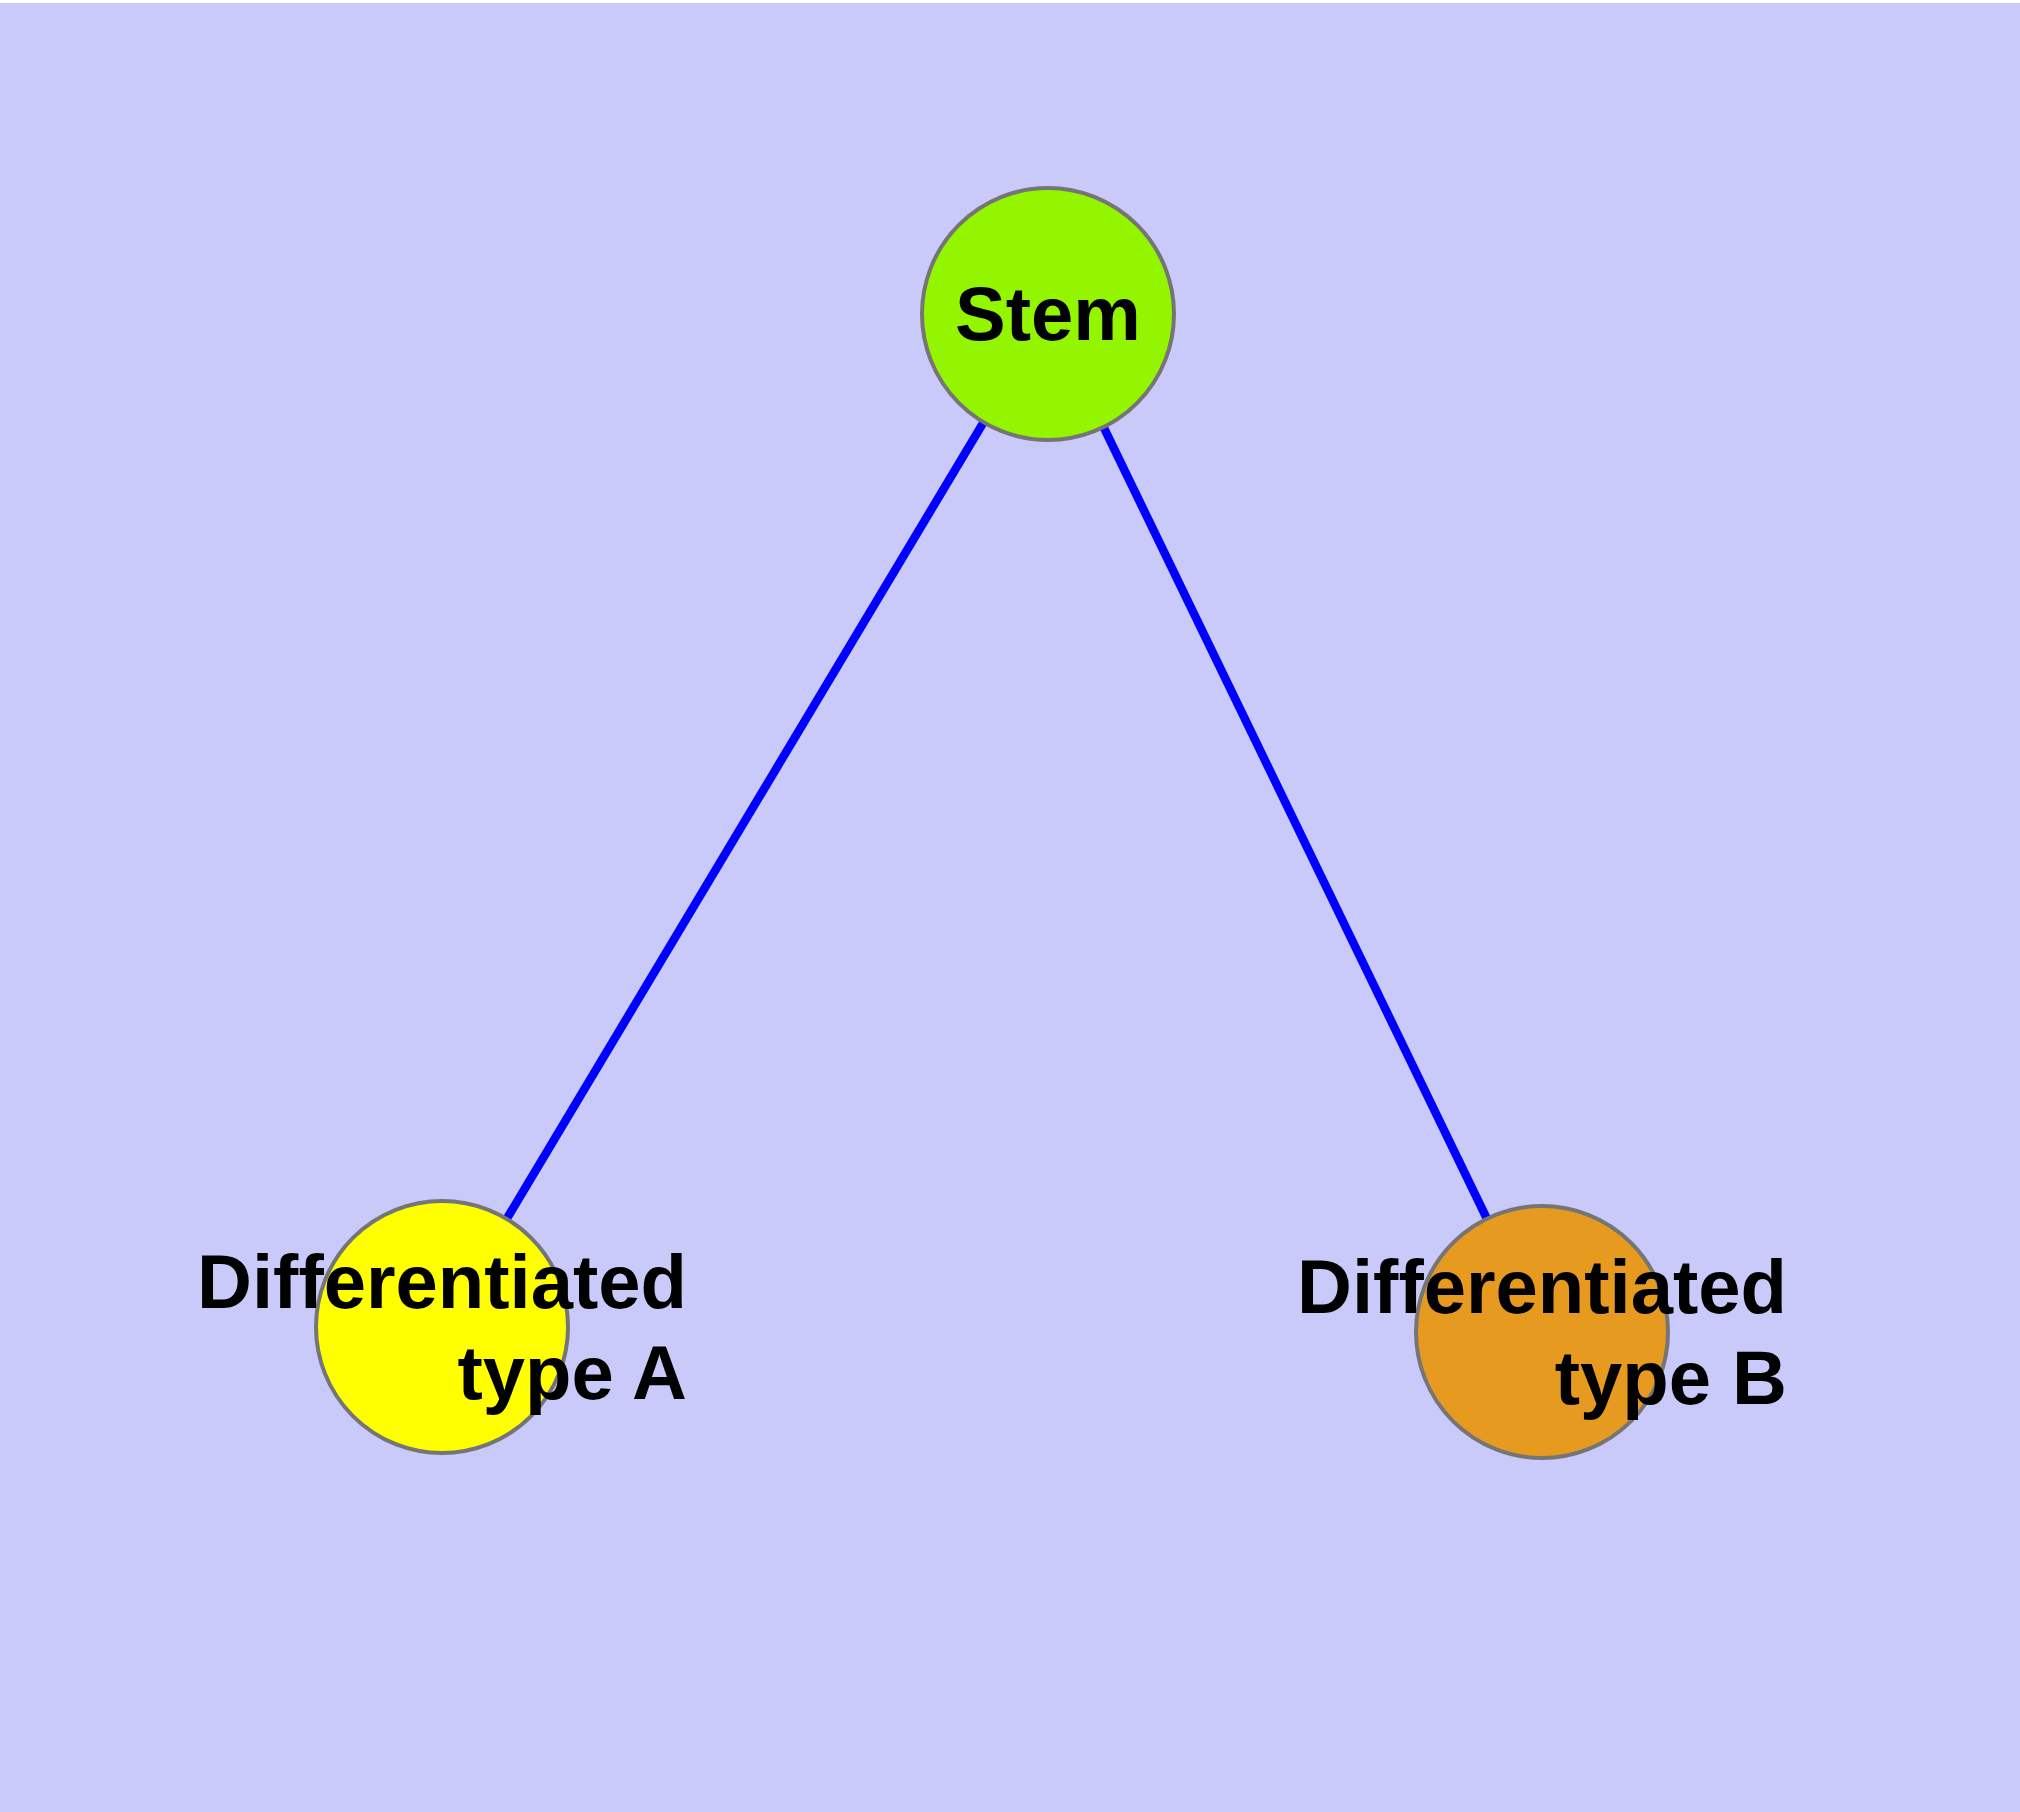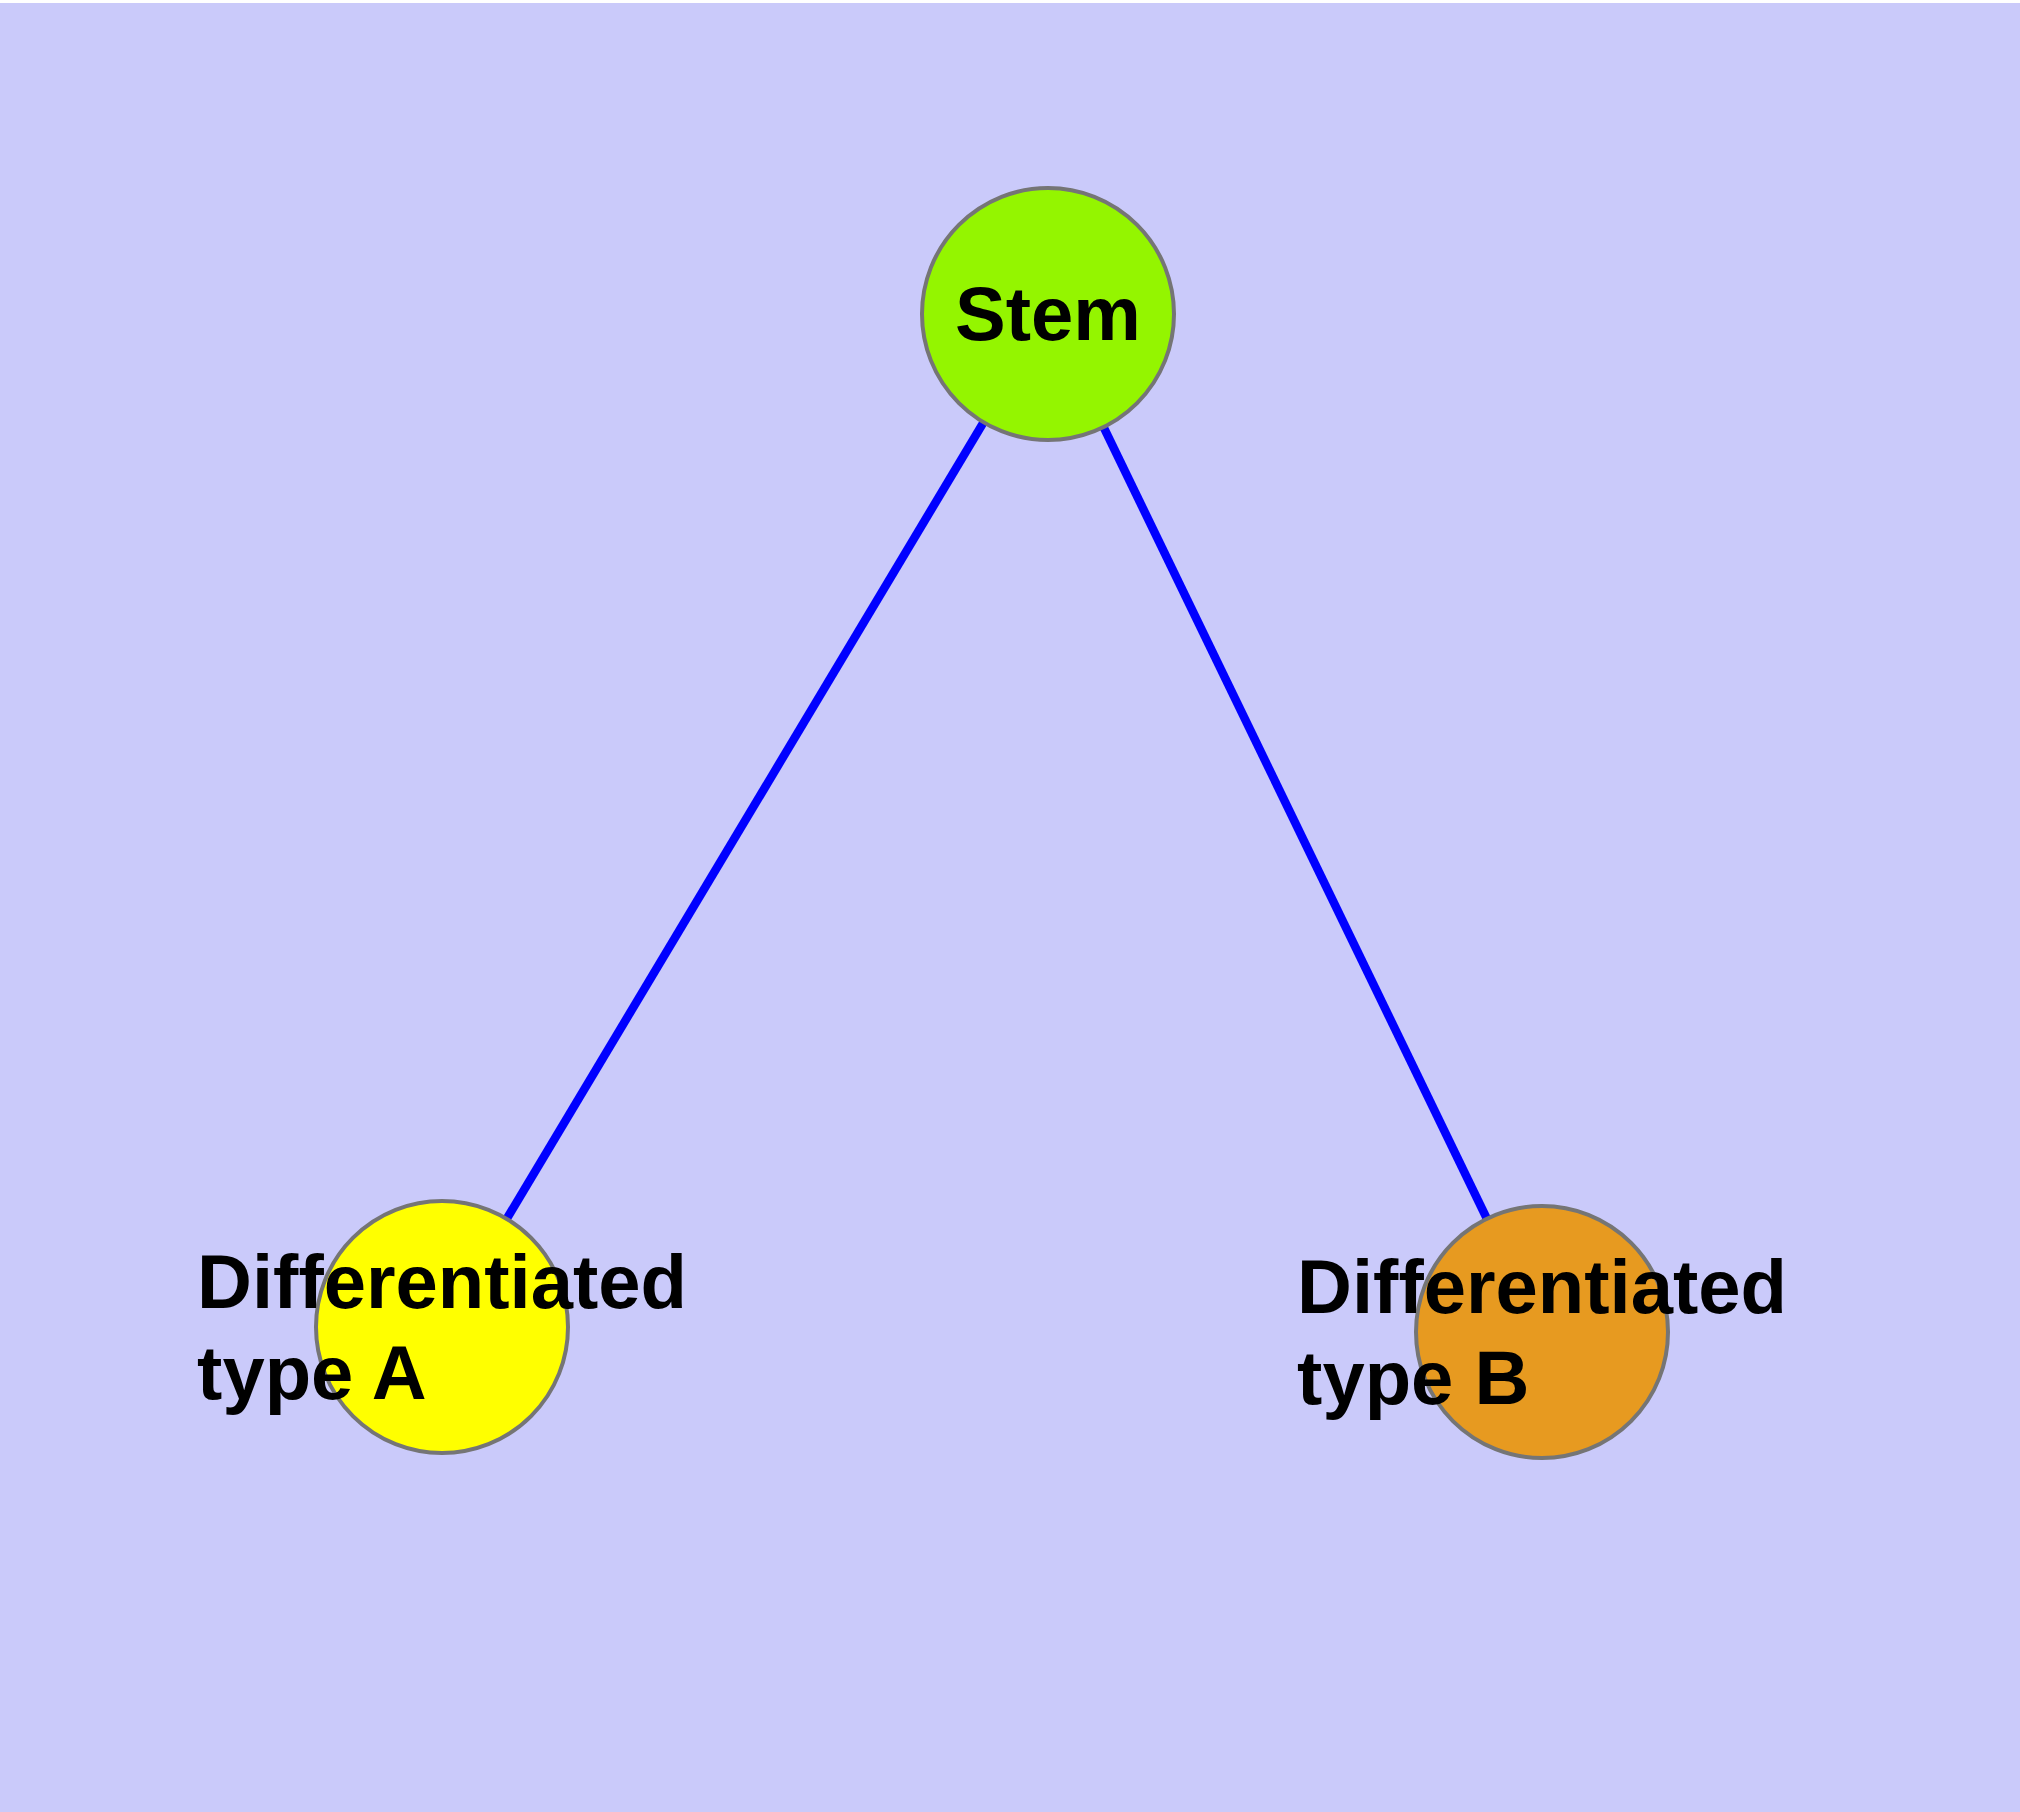--- a/index.html
+++ b/index.html
@@ -48,21 +48,21 @@
     display: flex;
     align-items: center;
     justify-content: center;
     z-index: 2;
   }
   .node-stem   { left: 920px; top: 186px;  }
   .node-type-a { left: 314px;  top: 1199px; }
   .node-type-b { left: 1414px; top: 1204px; }
   .node-label {
     width: max-content;
-    text-align: left;
+    text-align: right;
     white-space: pre-line;
     font-weight: bold;
     font-size: 76px;
     line-height: 1.2;
     color: #000000;
     overflow: visible;
     z-index: 3;
   }
 </style>
 </head>

